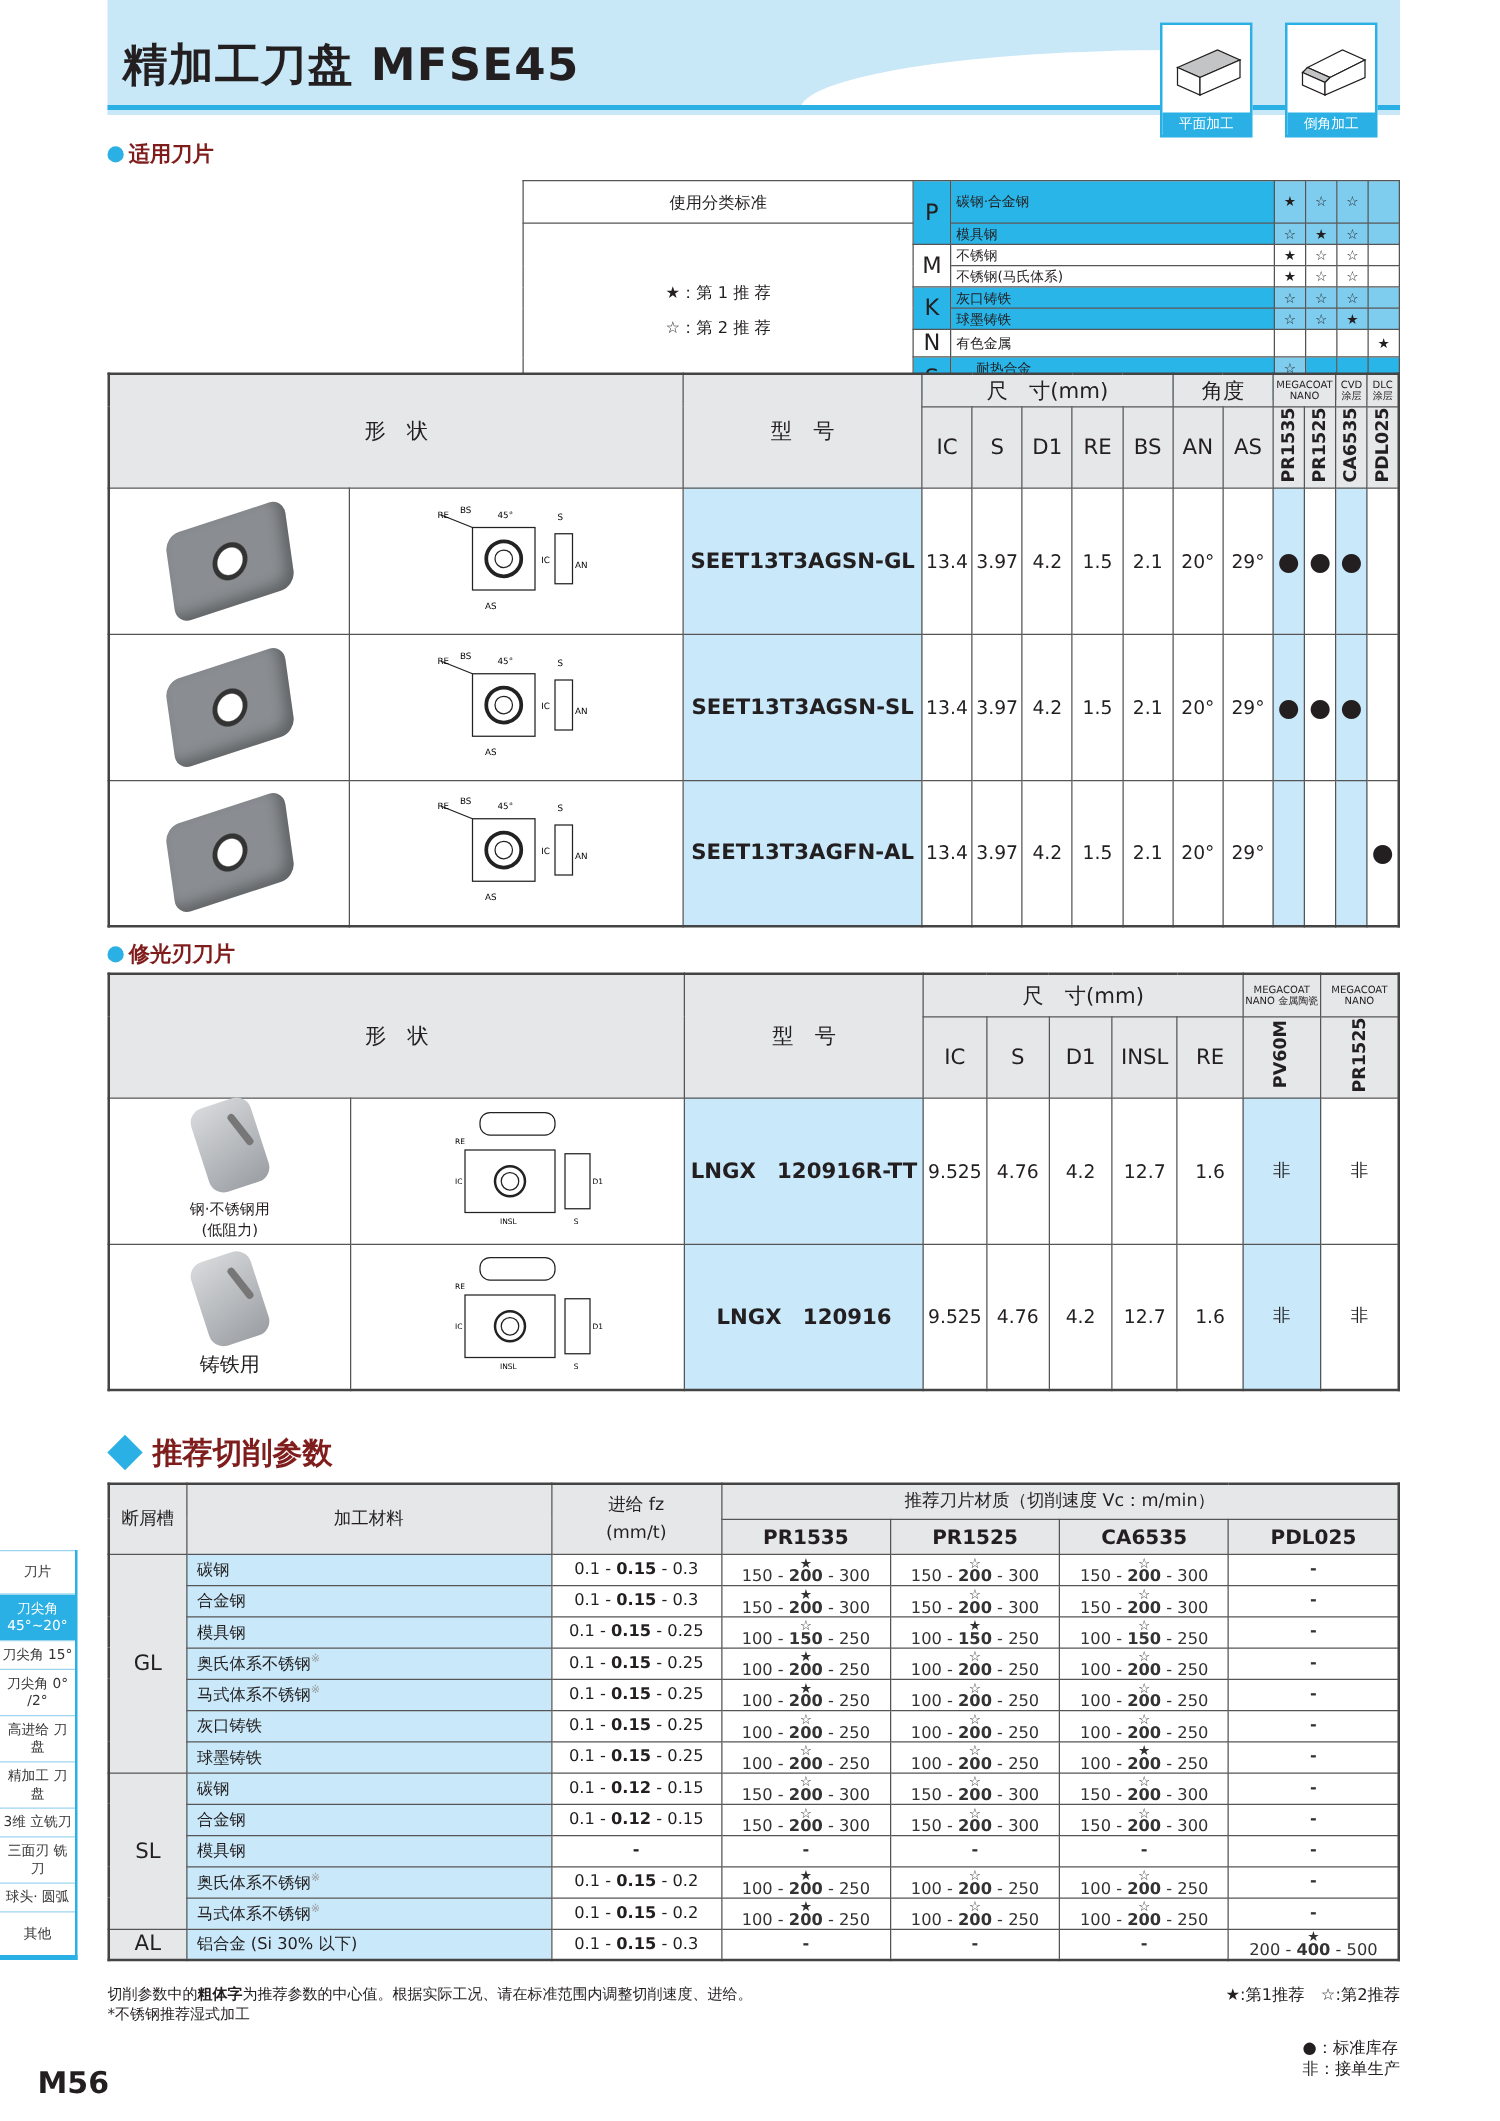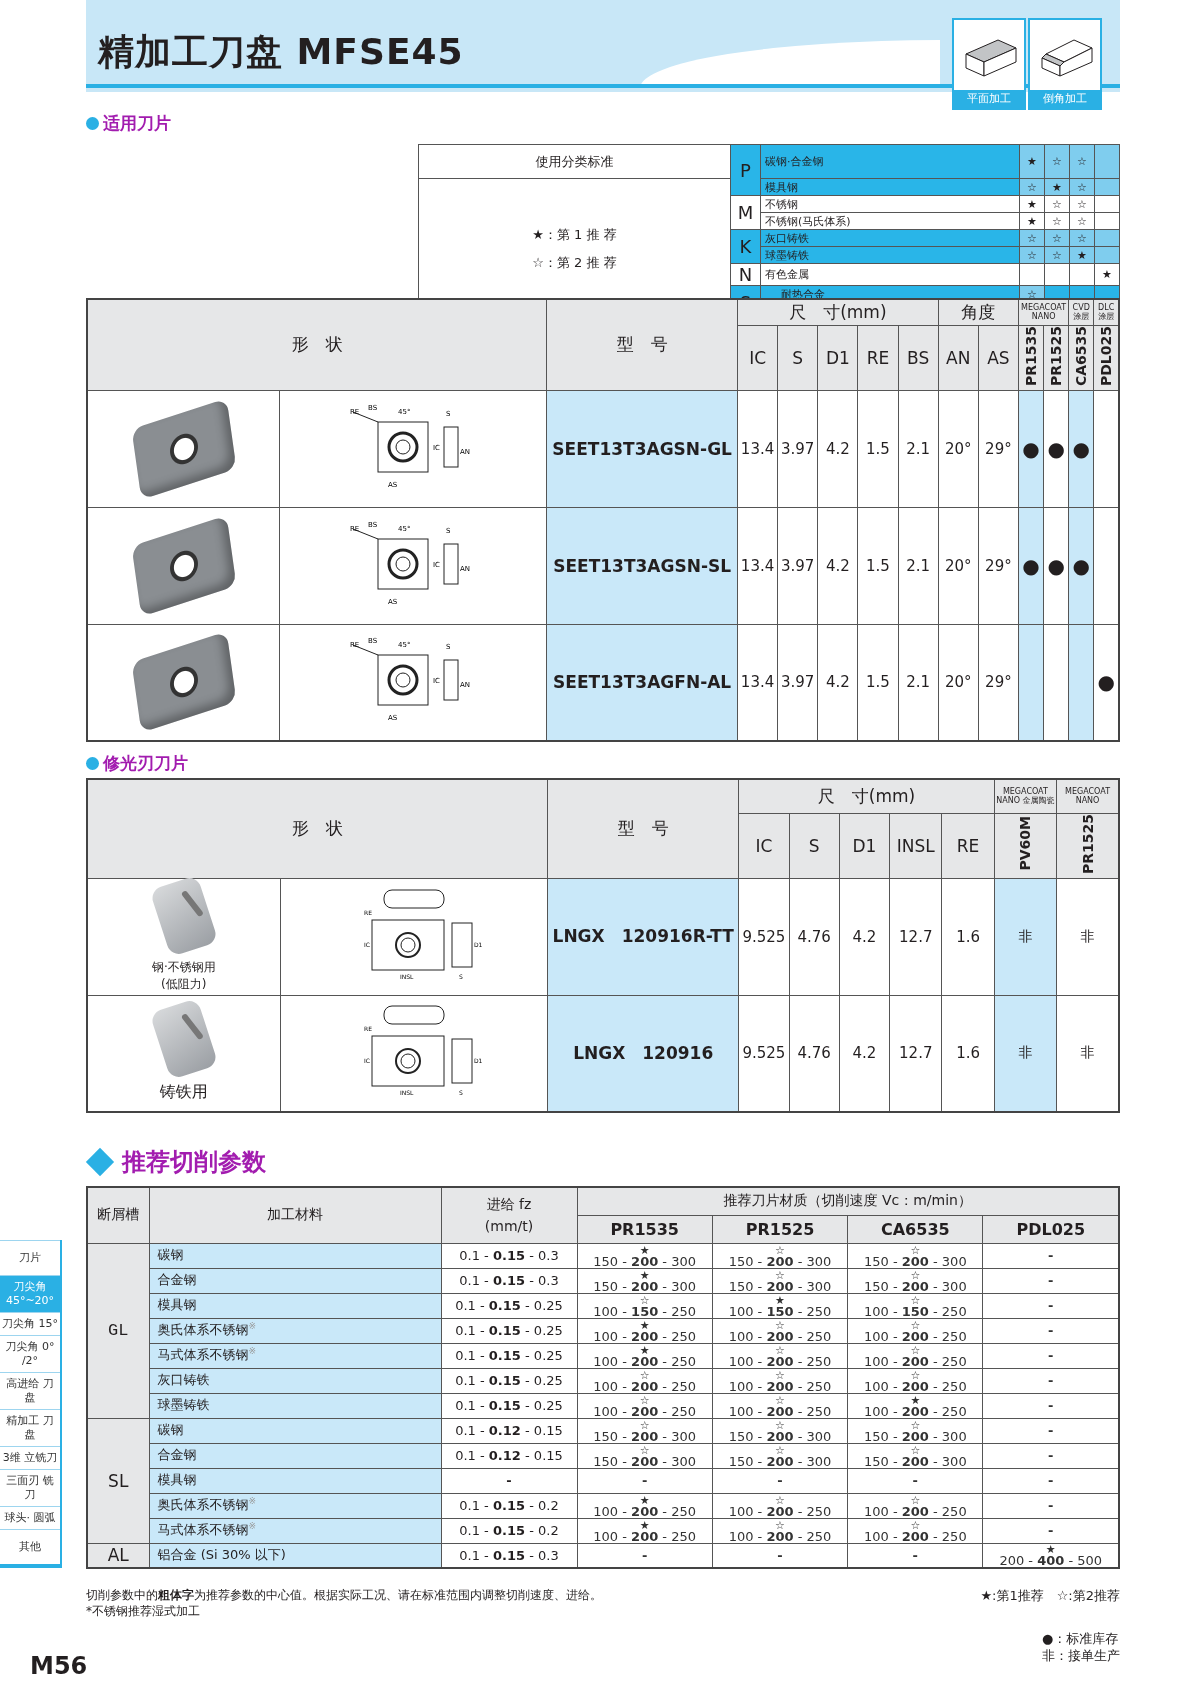--- a/index.html
+++ b/index.html
@@ -6,21 +6,21 @@
   body { width: 1200px; height: 1697px; background: #fff; font-family: "DejaVu Sans", "Liberation Sans", sans-serif; color: #231f20; position: relative; overflow: hidden; }
   .abs { position: absolute; }
   
   .banner { left: 86px; top: 0; width: 1034px; height: 92px; background: #c8e7f7; }
   .banner-line { left: 86px; top: 84px; width: 1034px; height: 4px; background: #2ab0e4; }
   .banner-curve { left: 640px; top: 40px; width: 300px; height: 48px; background: #fff; border-top-left-radius: 300px 48px; }
   .page-title { left: 98px; top: 28px; font-size: 36px; font-weight: bold; color: #231f20; letter-spacing: 1px; }
   .op-icon { top: 18px; width: 74px; height: 92px; border: 2px solid #2ab0e4; background: #fff; }
   .op-icon .lbl { position: absolute; left: 0; bottom: 0; width: 100%; height: 18px; background: #2ab0e4; color: #fff; font-size: 11px; text-align: center; line-height: 18px; }
   .op-icon svg { position: absolute; left: 6px; top: 6px; }
-  .sec-h { font-size: 17px; font-weight: bold; color: #a21caf; display: flex; align-items: center; gap: 4px; }
+  .sec-h { font-size: 17px; font-weight: bold; color: #7f1d1d; display: flex; align-items: center; gap: 4px; }
   .dot { width: 13px; height: 13px; border-radius: 50%; background: #2ab0e4; display: inline-block; }
   .diamond { width: 20px; height: 20px; background: #2ab0e4; transform: rotate(45deg); display: inline-block; margin: 0 8px 0 4px; }
   table { border-collapse: collapse; position: absolute; }
   td, th { border: 1px solid #555; text-align: center; vertical-align: middle; font-weight: normal; }
   .gray { background: #e6e7e8; }
   .blue { background: #29b5e8; }
   .lblue { background: #c9e8f9; }
   .b { font-weight: bold; }
   .vt { writing-mode: vertical-rl; transform: rotate(180deg); font-weight: bold; font-size: 14px; }
   .tiny { font-size: 8px; line-height: 9px; }
@@ -36,21 +36,21 @@
   .sidebar .active { background: #2ab0e4; color: #fff; }
 </style>
 </head>
 <body>
 
 <div class="abs banner"></div>
 <div class="abs banner-curve"></div>
 <div class="abs banner-line"></div>
 <div class="abs page-title">精加工刀盘 MFSE45</div>
 
-<div class="abs op-icon" style="left:952px;">
+<div class="abs op-icon" style="left:928px;">
   <svg width="60" height="60" viewBox="0 0 60 60">
     <polygon points="6,28 38,14 56,22 24,36" fill="#c2c4c6" stroke="#231f20" stroke-width="1"></polygon>
     <polygon points="6,28 24,36 24,50 6,42" fill="#fff" stroke="#231f20" stroke-width="1"></polygon>
     <polygon points="24,36 56,22 56,36 24,50" fill="#fff" stroke="#231f20" stroke-width="1"></polygon>
   </svg>
   <div class="lbl">平面加工</div>
 </div>
 <div class="abs op-icon" style="left:1028px;">
   <svg width="60" height="60" viewBox="0 0 60 60">
     <polygon points="10,28 38,14 56,22 28,36" fill="#fff" stroke="#231f20" stroke-width="1"></polygon>
@@ -372,21 +372,21 @@
   </tr>
   <tr style="height:28px;">
     <td class="gray b" style="font-size:16px;">PR1535</td>
     <td class="gray b" style="font-size:16px;">PR1525</td>
     <td class="gray b" style="font-size:16px;">CA6535</td>
     <td class="gray b" style="font-size:16px;">PDL025</td>
   </tr>
   </tbody>
     <tbody id="cut-body">
       <tr style="height: 25px;">
-        <td rowspan="7" class="gray" style="font-size: 17px; font-family: Liberation Mono, monospace;">GL</td>
+        <td rowspan="7" class="gray" style="font-size: 17px;">GL</td>
         <td class="lblue" style="text-align: left; padding-left: 8px;"><span>碳钢</span><sup style="color:#999;font-size:9px;"></sup></td>
         <td><span>0.1 - </span><b>0.15</b><span> - 0.3</span></td>
         <td class="vc"><span class="st">★</span><span>150 - </span><b>200</b><span> - 300</span></td>
         <td class="vc"><span class="st">☆</span><span>150 - </span><b>200</b><span> - 300</span></td>
         <td class="vc"><span class="st">☆</span><span>150 - </span><b>200</b><span> - 300</span></td>
         <td class="vc"><span class="st"></span><span></span><b>-</b><span></span></td>
       </tr>
       <tr style="height: 25px;">
         <td class="lblue" style="text-align: left; padding-left: 8px;"><span>合金钢</span><sup style="color:#999;font-size:9px;"></sup></td>
         <td><span>0.1 - </span><b>0.15</b><span> - 0.3</span></td>

